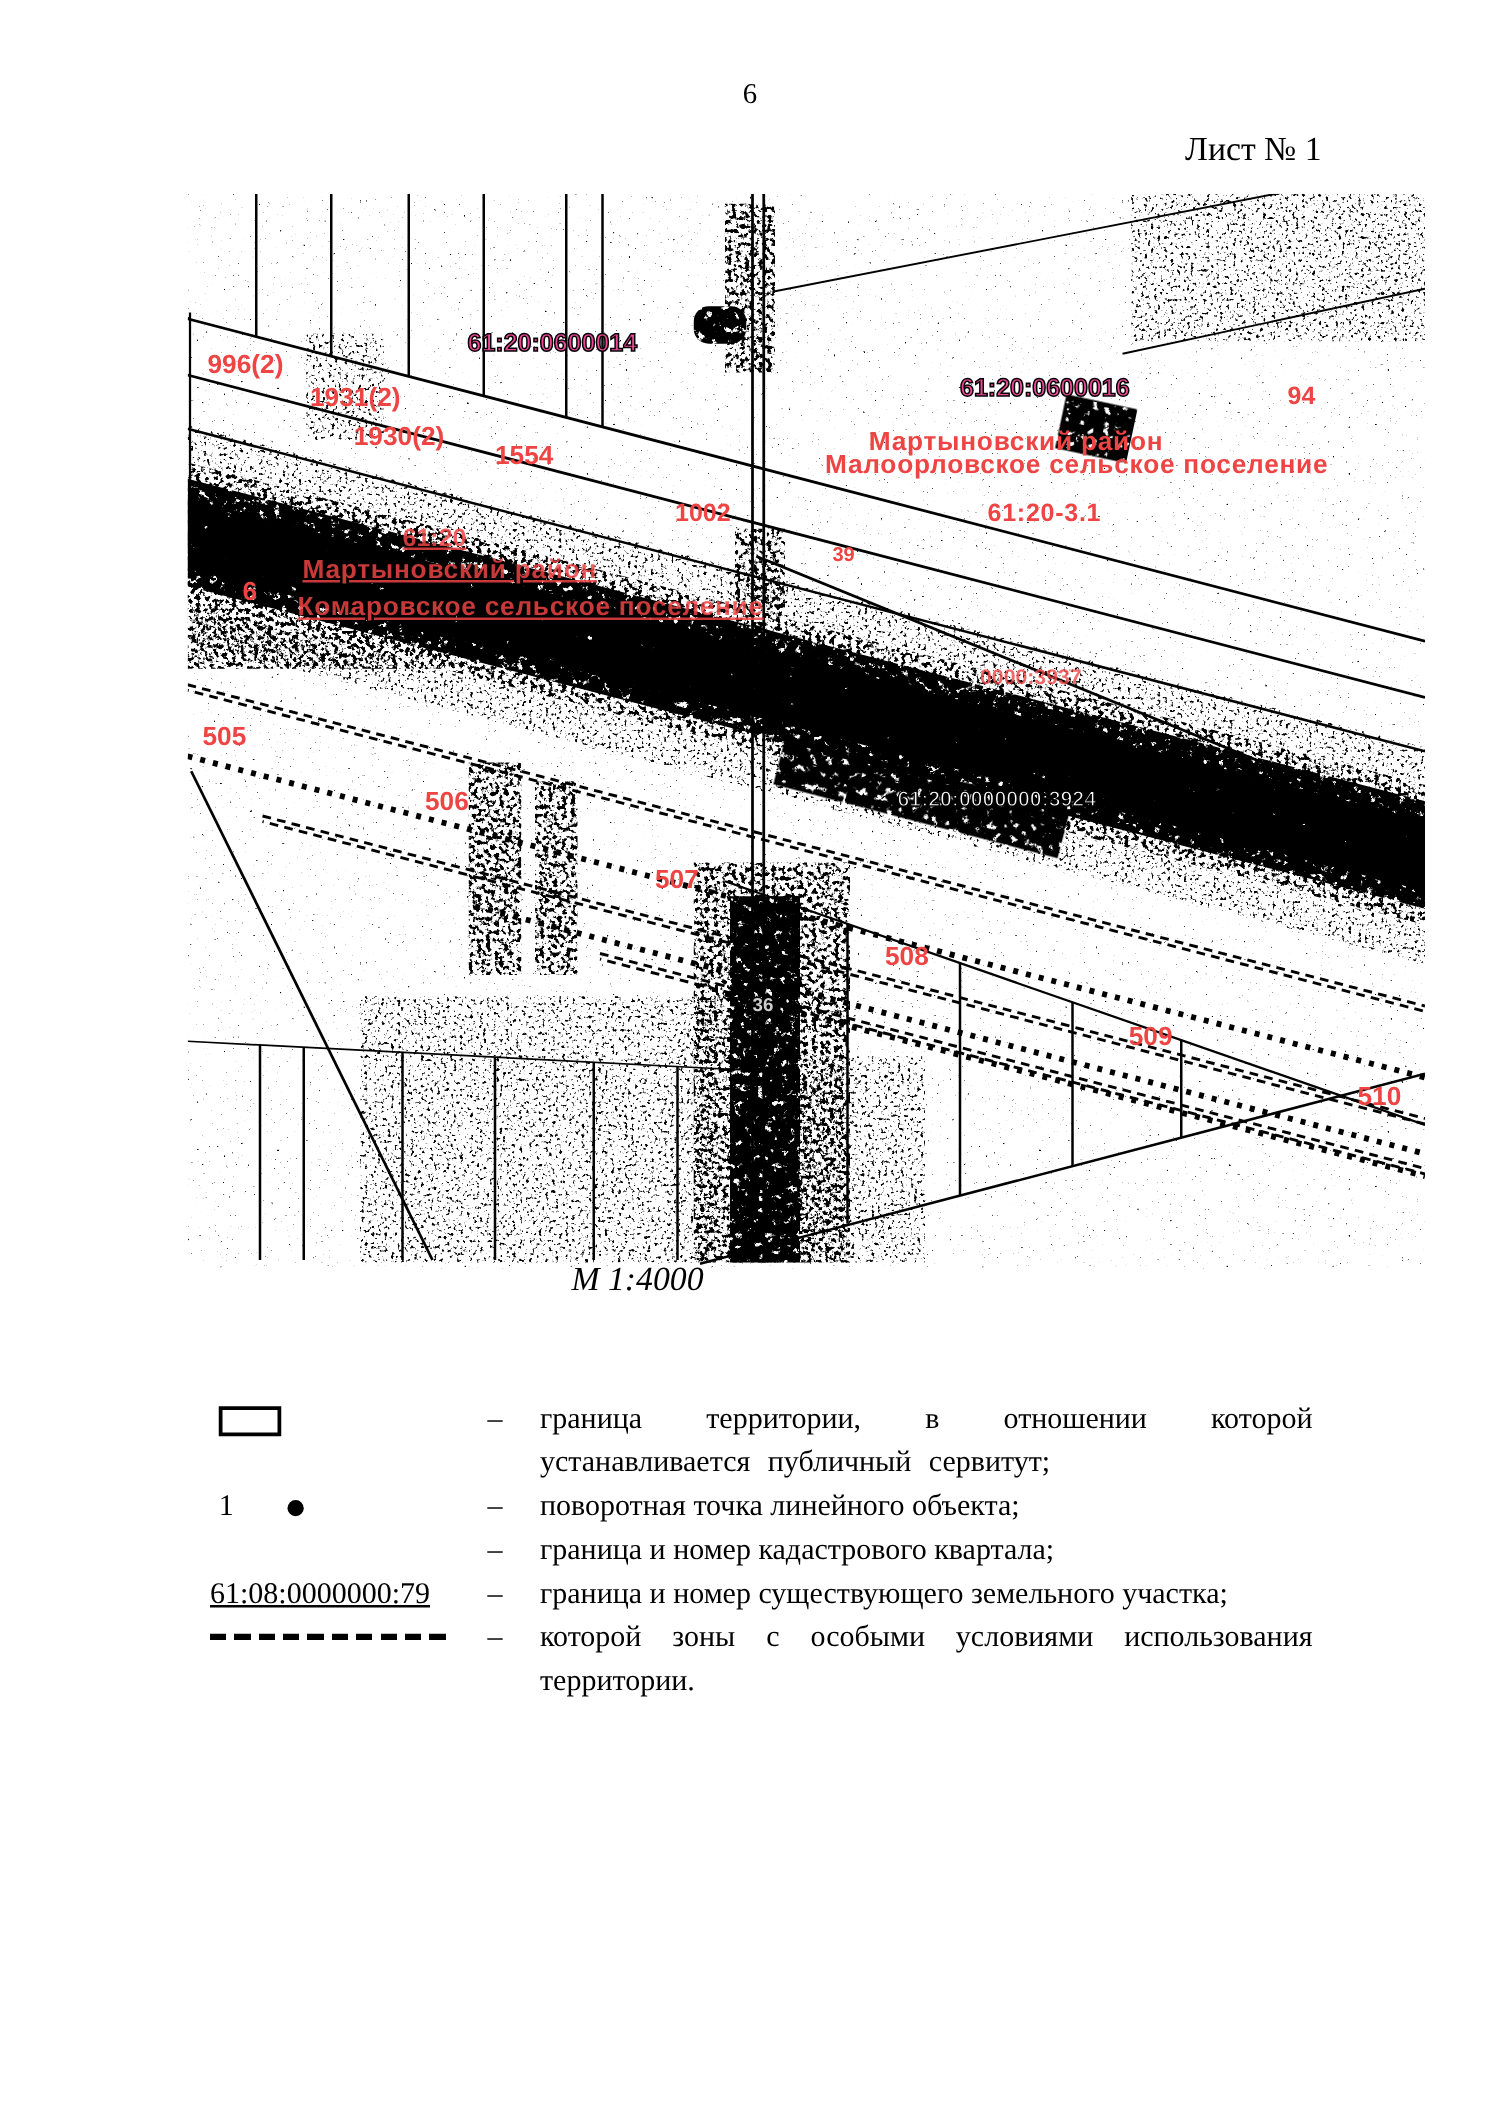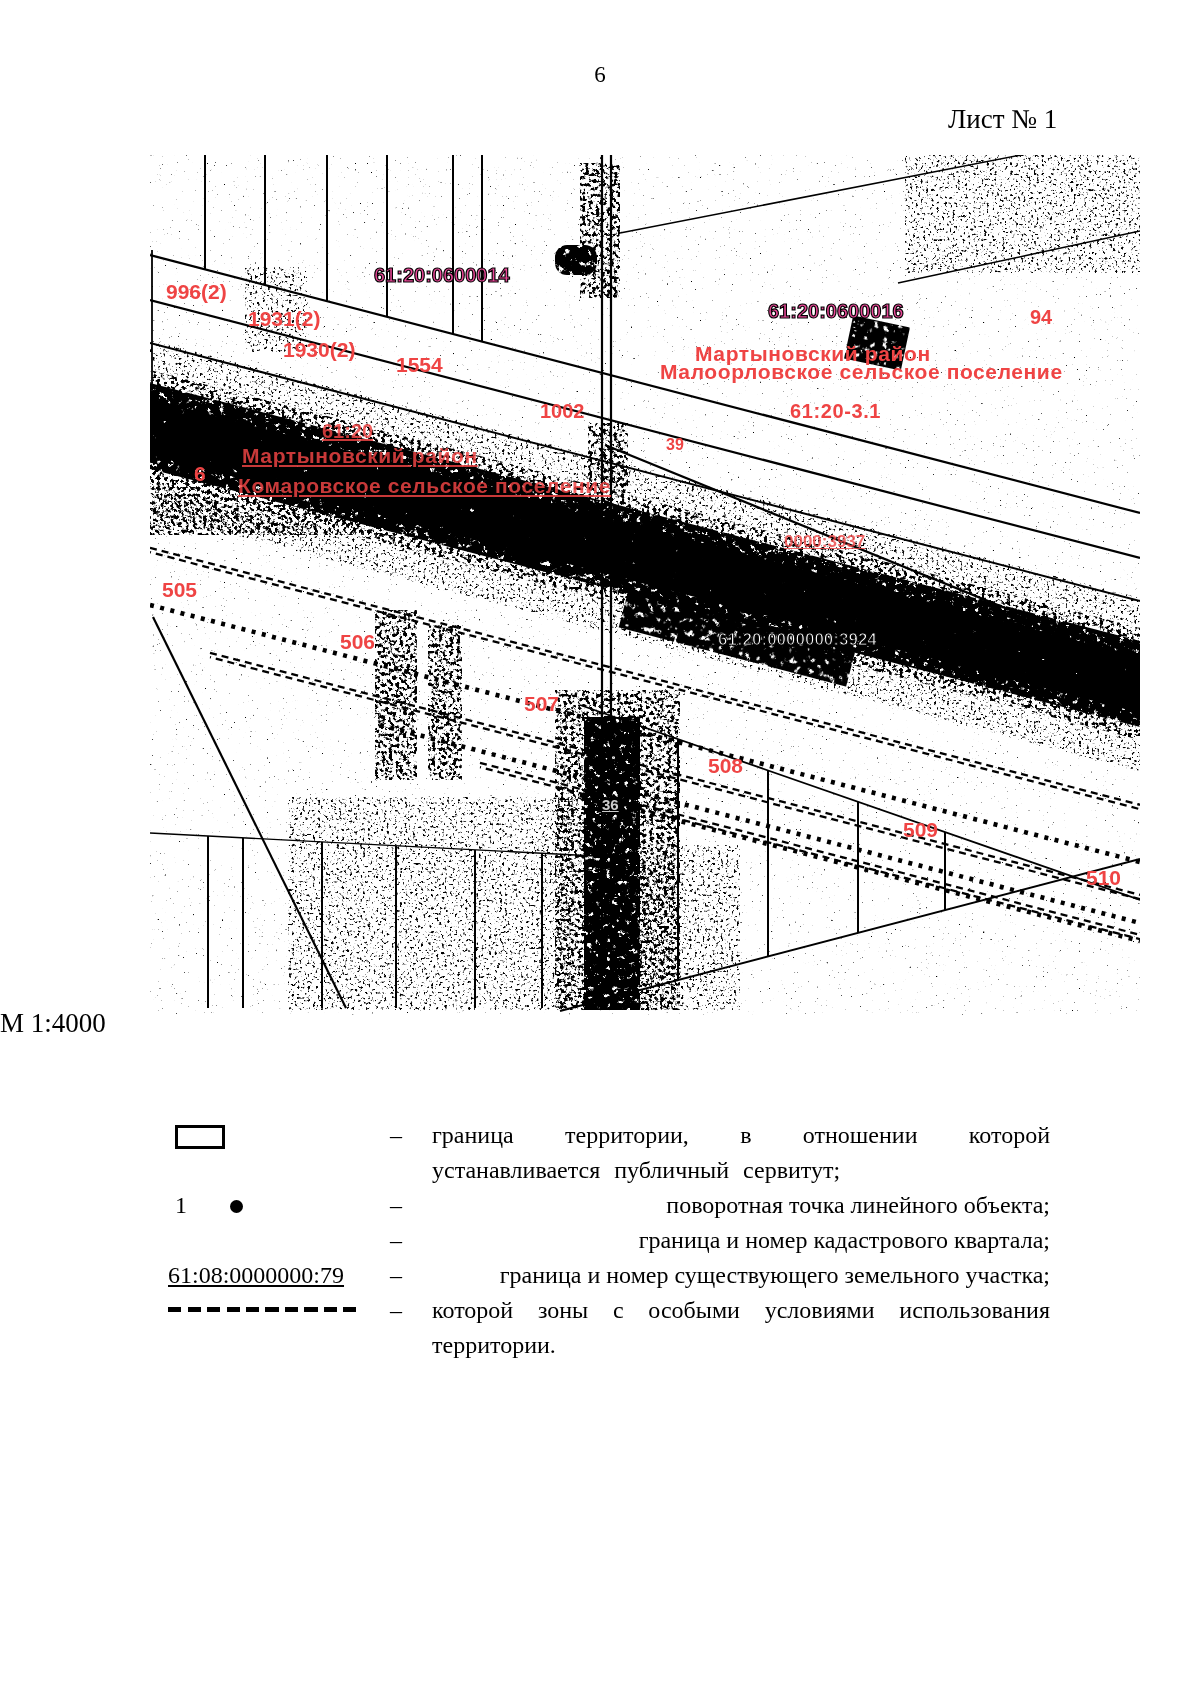--- a/index.html
+++ b/index.html
@@ -1,38 +1,38 @@
 <!DOCTYPE html>
 <html><head>
 <meta charset="utf-8">
 <style>
   html,body{margin:0;padding:0;background:#ffffff;}
   .page{position:relative;width:1200px;height:1698px;background:#fff;color:#000;overflow:hidden;
         font-family:"Liberation Serif","DejaVu Serif",serif;}
   .pageno{position:absolute;left:0;top:62px;width:1200px;text-align:center;font-size:23px;}
   .sheet{position:absolute;left:948px;top:104px;font-size:27px;}
-  .scale{position:absolute;left:0;top:1008px;width:1020px;font-size:27px;}
+  .scale{position:absolute;left:0;top:1008px;width:1020px;text-align:center;font-size:27px;font-style:italic;}
   .legend-title{position:absolute;left:0;top:1066px;width:1200px;text-align:center;font-size:27px;}
 
   .map{position:absolute;left:150px;top:155px;width:990px;height:860px;overflow:hidden;}
   .map svg{position:absolute;left:0;top:0;}
   .map-label{position:absolute;font-family:"Liberation Sans","DejaVu Sans",sans-serif;
              font-weight:700;color:#ef4444;white-space:nowrap;line-height:1.05;}
   .lab-name{font-weight:600;letter-spacing:.6px;}
   .outline{color:#ec4899;-webkit-text-stroke:1.2px #000;}
   .outline2{color:#fff;-webkit-text-stroke:1.1px #000;}
   .degraded{opacity:.84;text-decoration:underline;}
-  .faded{opacity:.8;text-decoration:underline;}
+  .faded{opacity:.8;}
   .white{color:#fff;-webkit-text-stroke:0;}
 
   .legend{position:absolute;left:168px;top:1118px;width:882px;font-size:24px;line-height:35px;}
   .lrow{display:grid;grid-template-columns:222px 42px 1fr;align-items:start;}
   .lsym{padding-top:0;}
   .ldash{text-align:left;}
-  .ltext{text-align:right;}
+  .ltext{text-align:left;}
   .just{text-align:justify;}
   .sp8{word-spacing:8px;}
   .sym-rect{display:inline-block;width:44px;height:18px;border:3px solid #000;margin-top:7px;margin-left:7px;}
   .sym-point{display:flex;align-items:center;}
   .pt-num{font-size:24px;margin-left:7px;}
   .pt-dot{display:inline-block;width:13px;height:13px;border-radius:50%;background:#000;margin-left:43px;margin-top:2px;}
   .sym-parcel{font-size:24px;text-decoration:underline;white-space:nowrap;}
   .sym-dash{height:5px;width:192px;margin-top:14px;
             background:repeating-linear-gradient(90deg,#000 0 13px,transparent 13px 19.5px);}
 </style>

